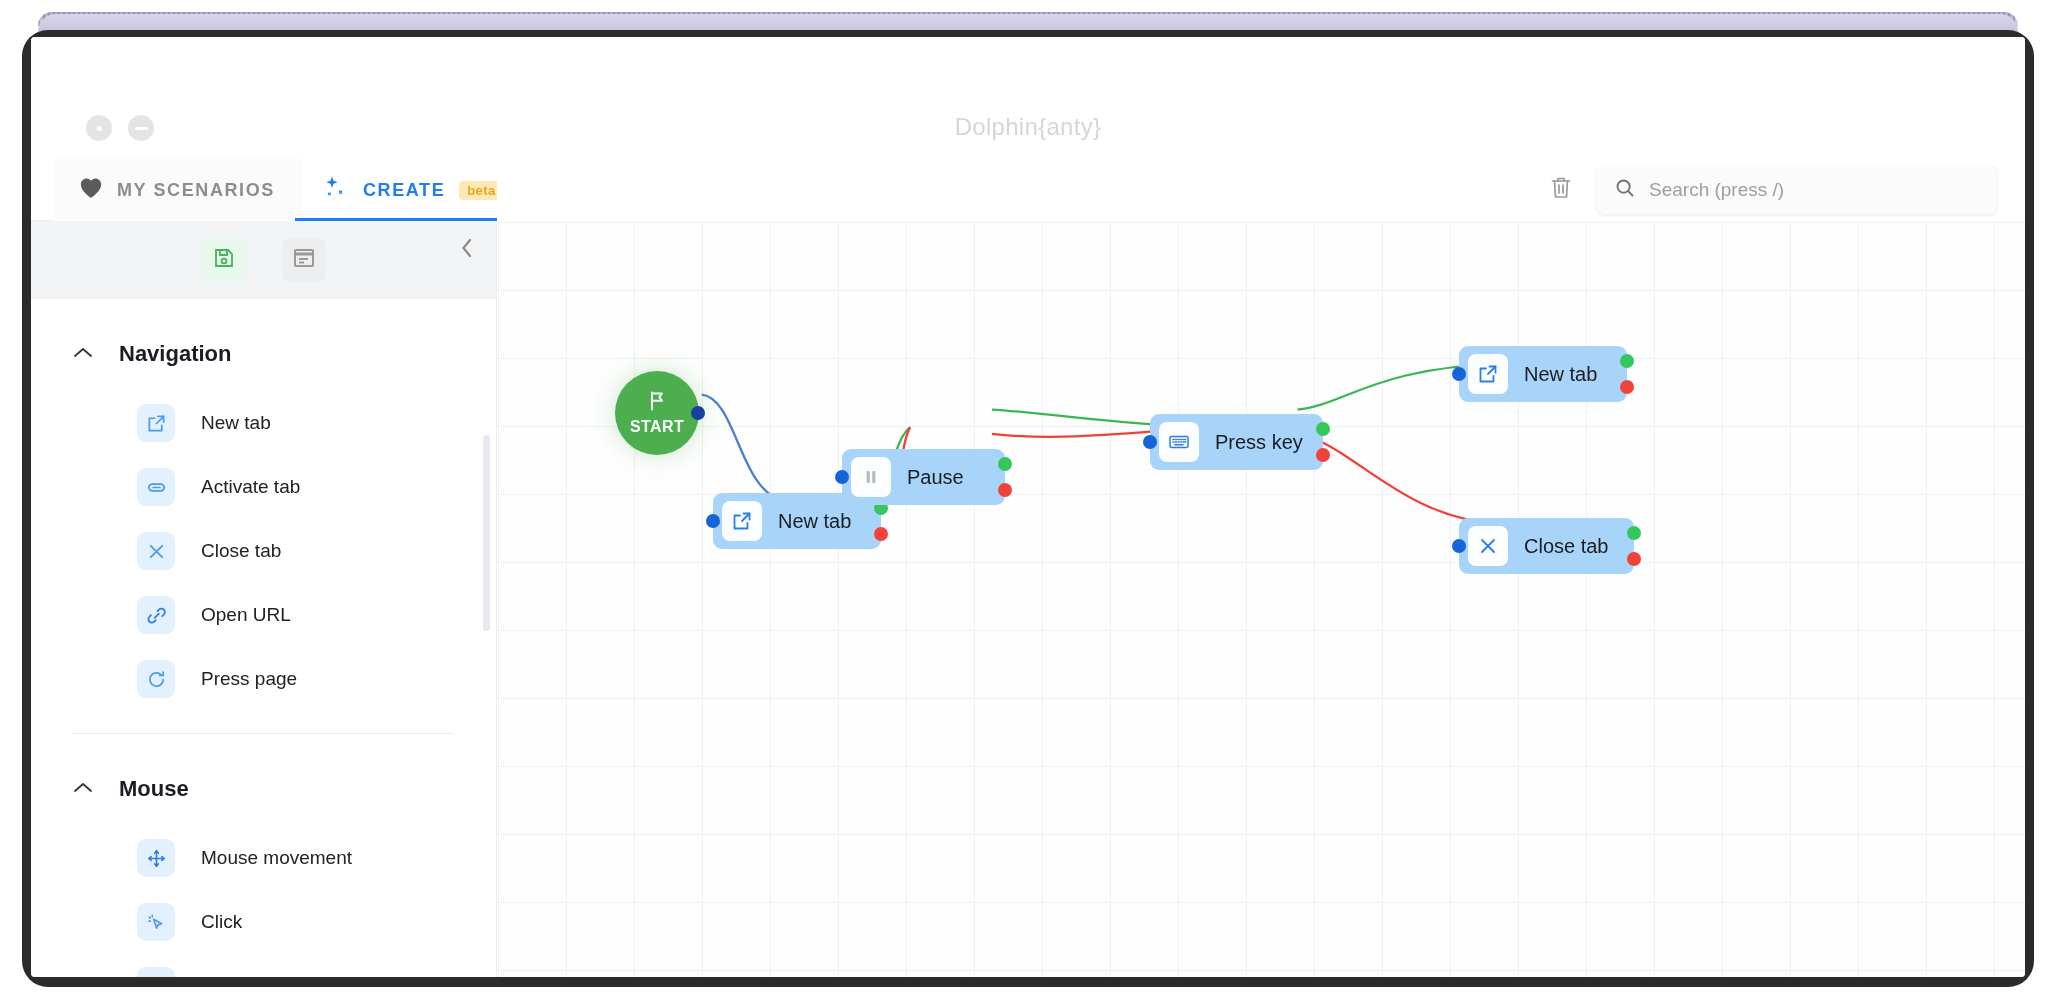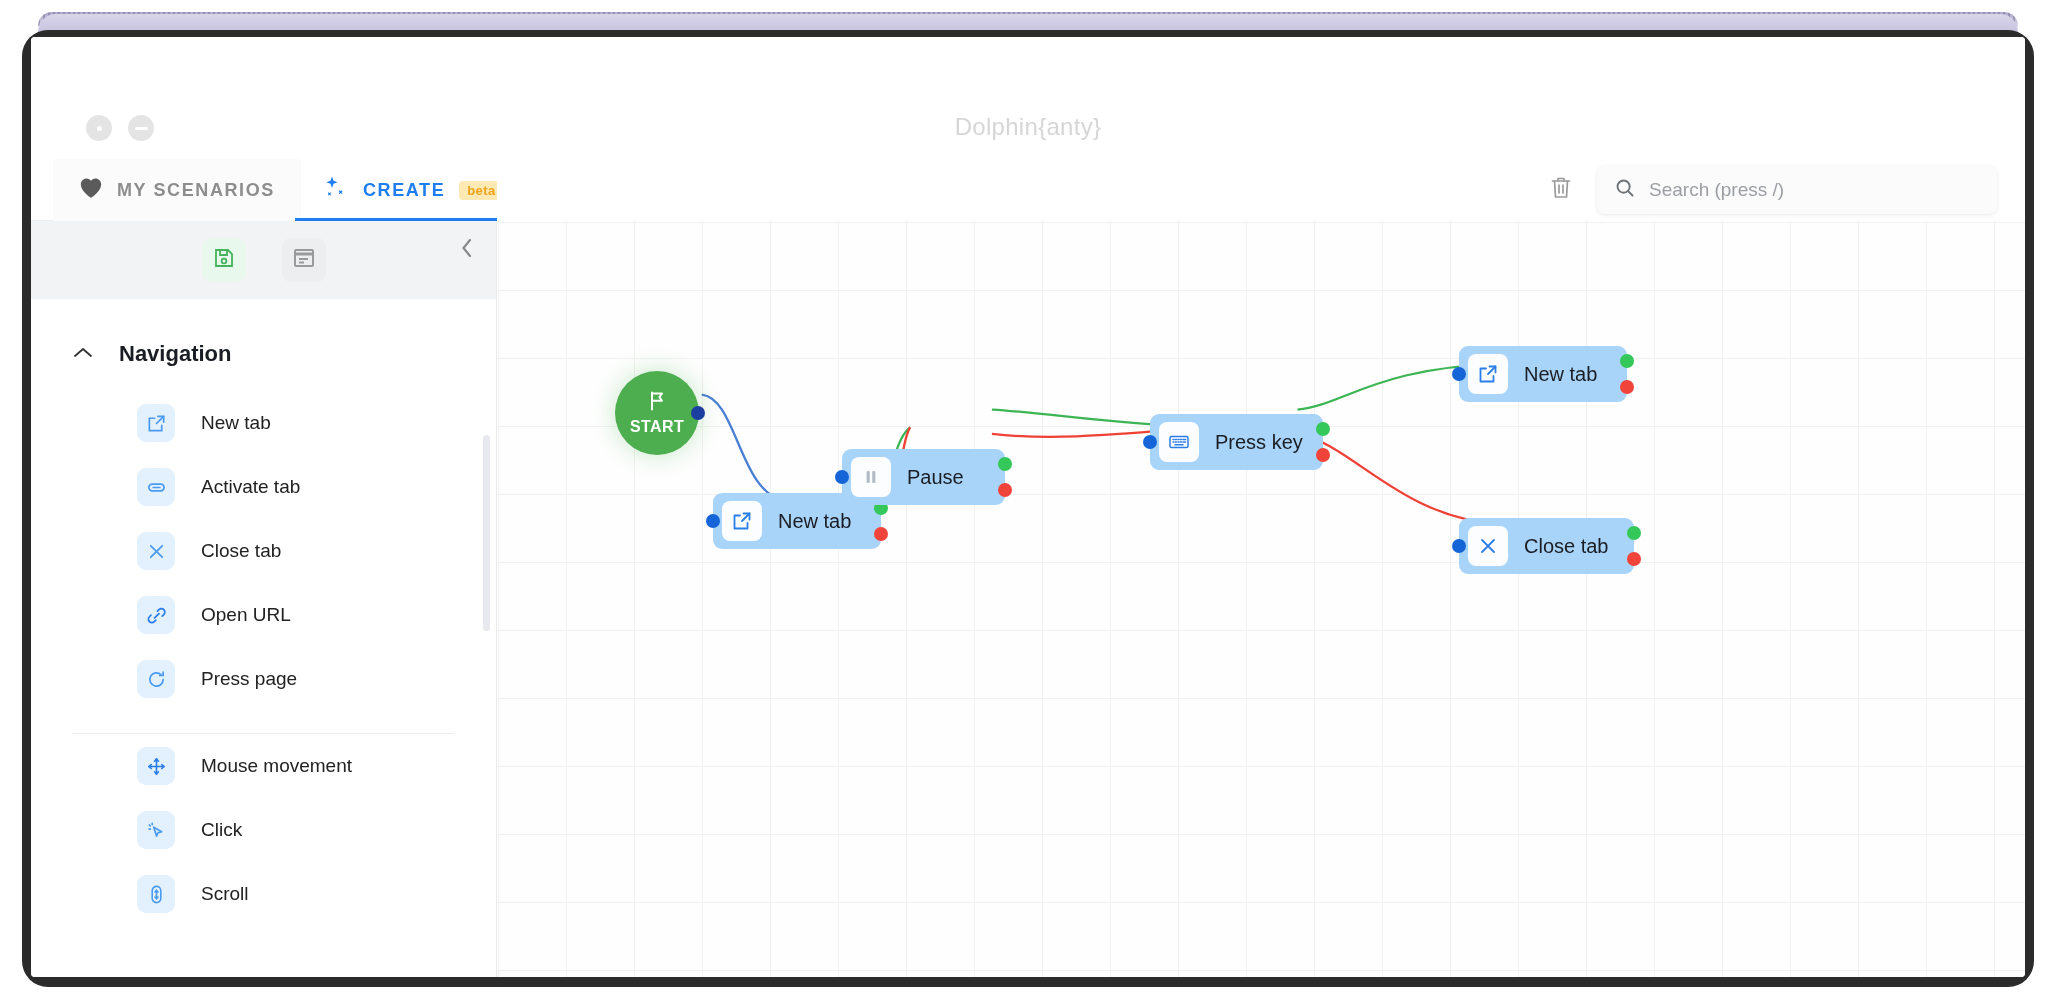--- a/index.html
+++ b/index.html
@@ -358,20 +358,28 @@
                   <path d="M18 3.2v3.6h-3.6"></path>
               </svg>
             </span>
             <span class="item-label">Press page</span>
           </div>
 
           <div class="group-divider"></div>
         </div>
 
         <div class="group">
+          <div class="group-header">
+            <span>
+              <svg width="20" height="13" viewBox="0 0 20 13" fill="none" stroke="#333" stroke-width="1.8" stroke-linecap="round" stroke-linejoin="round">
+                  <path d="M2 10L10 3l8 7"></path>
+                </svg>
+            </span>
+            <span class="group-title">Mouse</span>
+          </div>
 
           <div class="item">
             <span class="item-icon">
               <svg width="21" height="21" viewBox="0 0 22 22" fill="none" stroke="#2b7de9" stroke-width="1.7" stroke-linecap="round" stroke-linejoin="round">
                 <path d="M11 3v16M3 11h16"></path>
                 <path d="M11 3l-2 2.4M11 3l2 2.4M11 19l-2-2.4M11 19l2-2.4M3 11l2.4-2M3 11l2.4 2M19 11l-2.4-2M19 11l-2.4 2"></path>
               </svg>
             </span>
             <span class="item-label">Mouse movement</span>
           </div>

